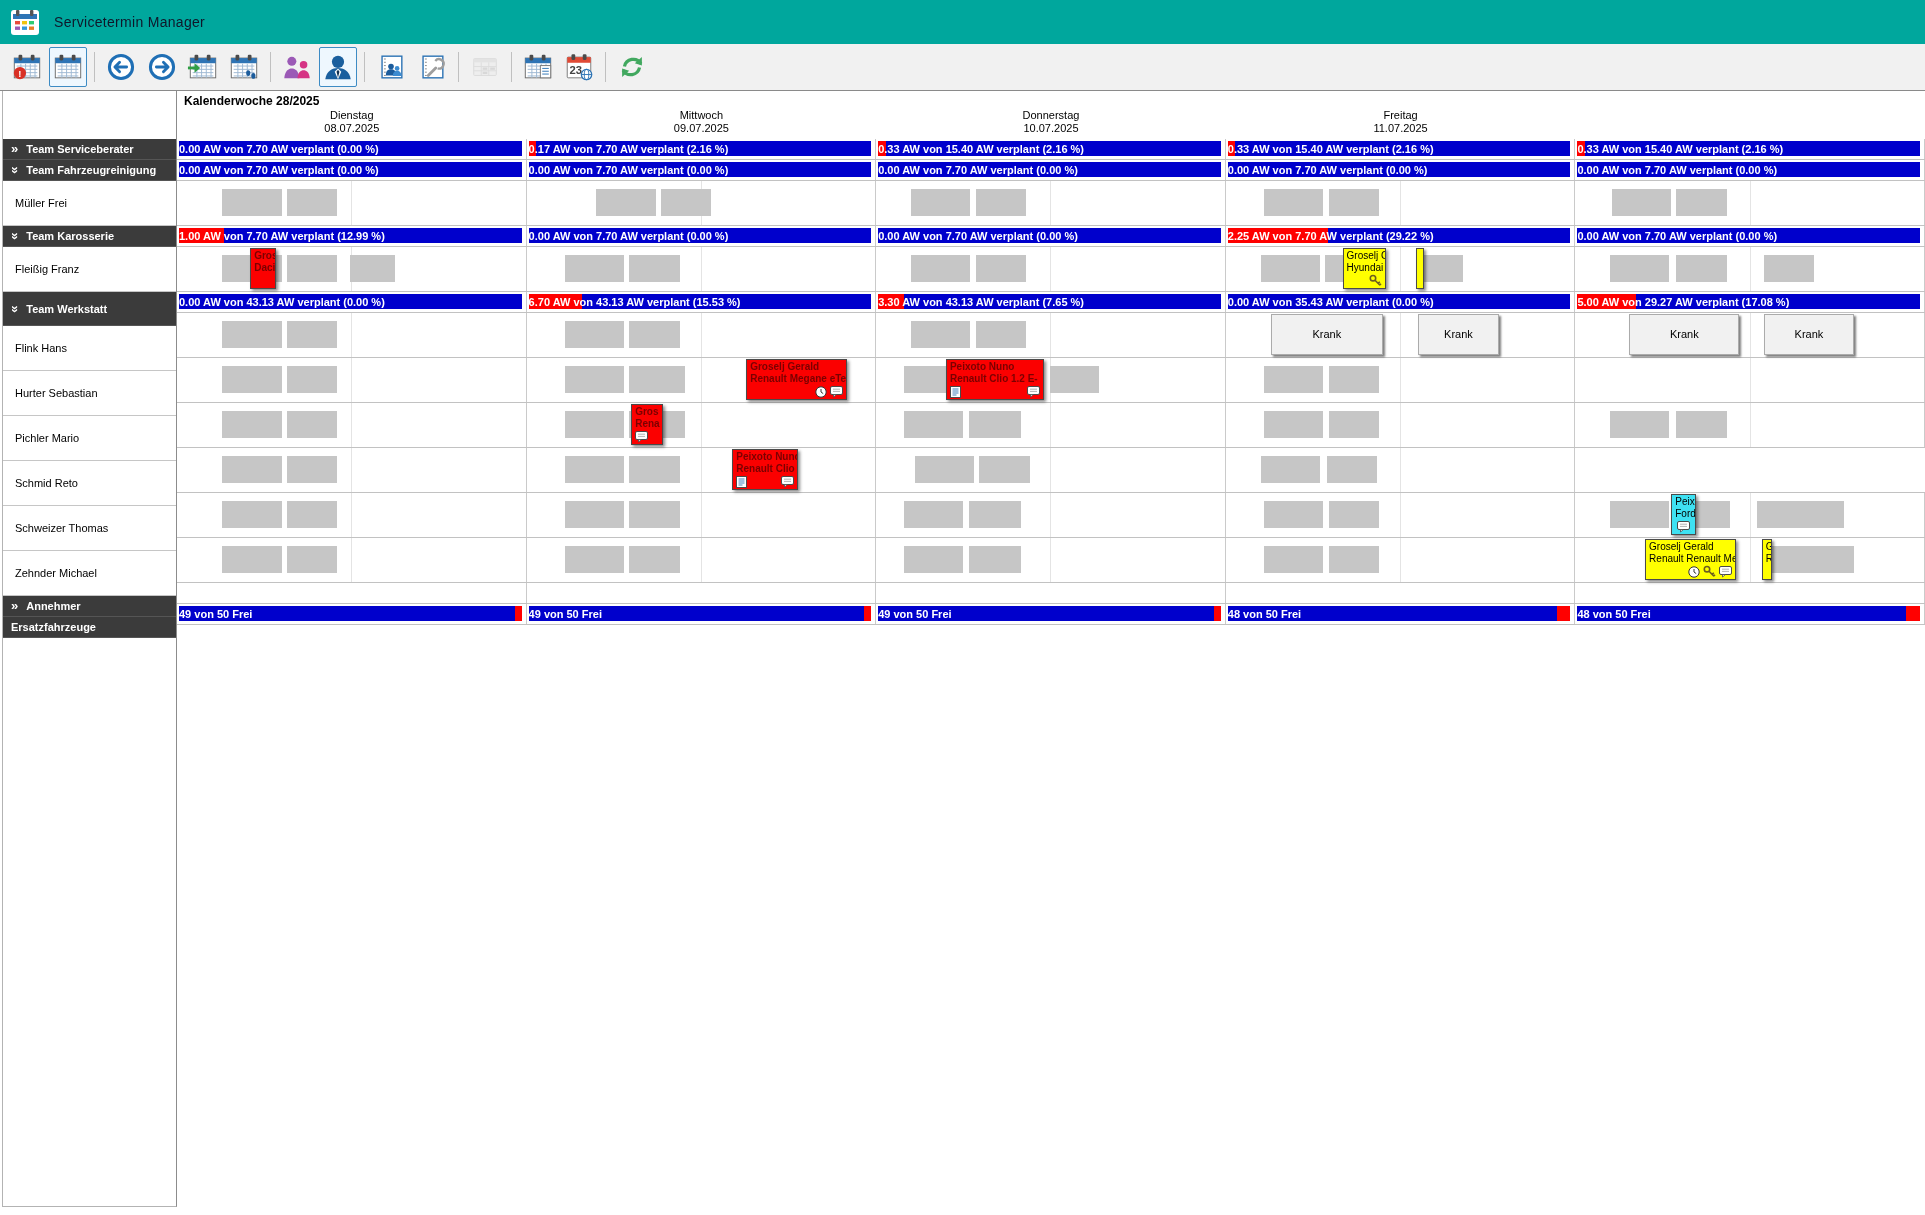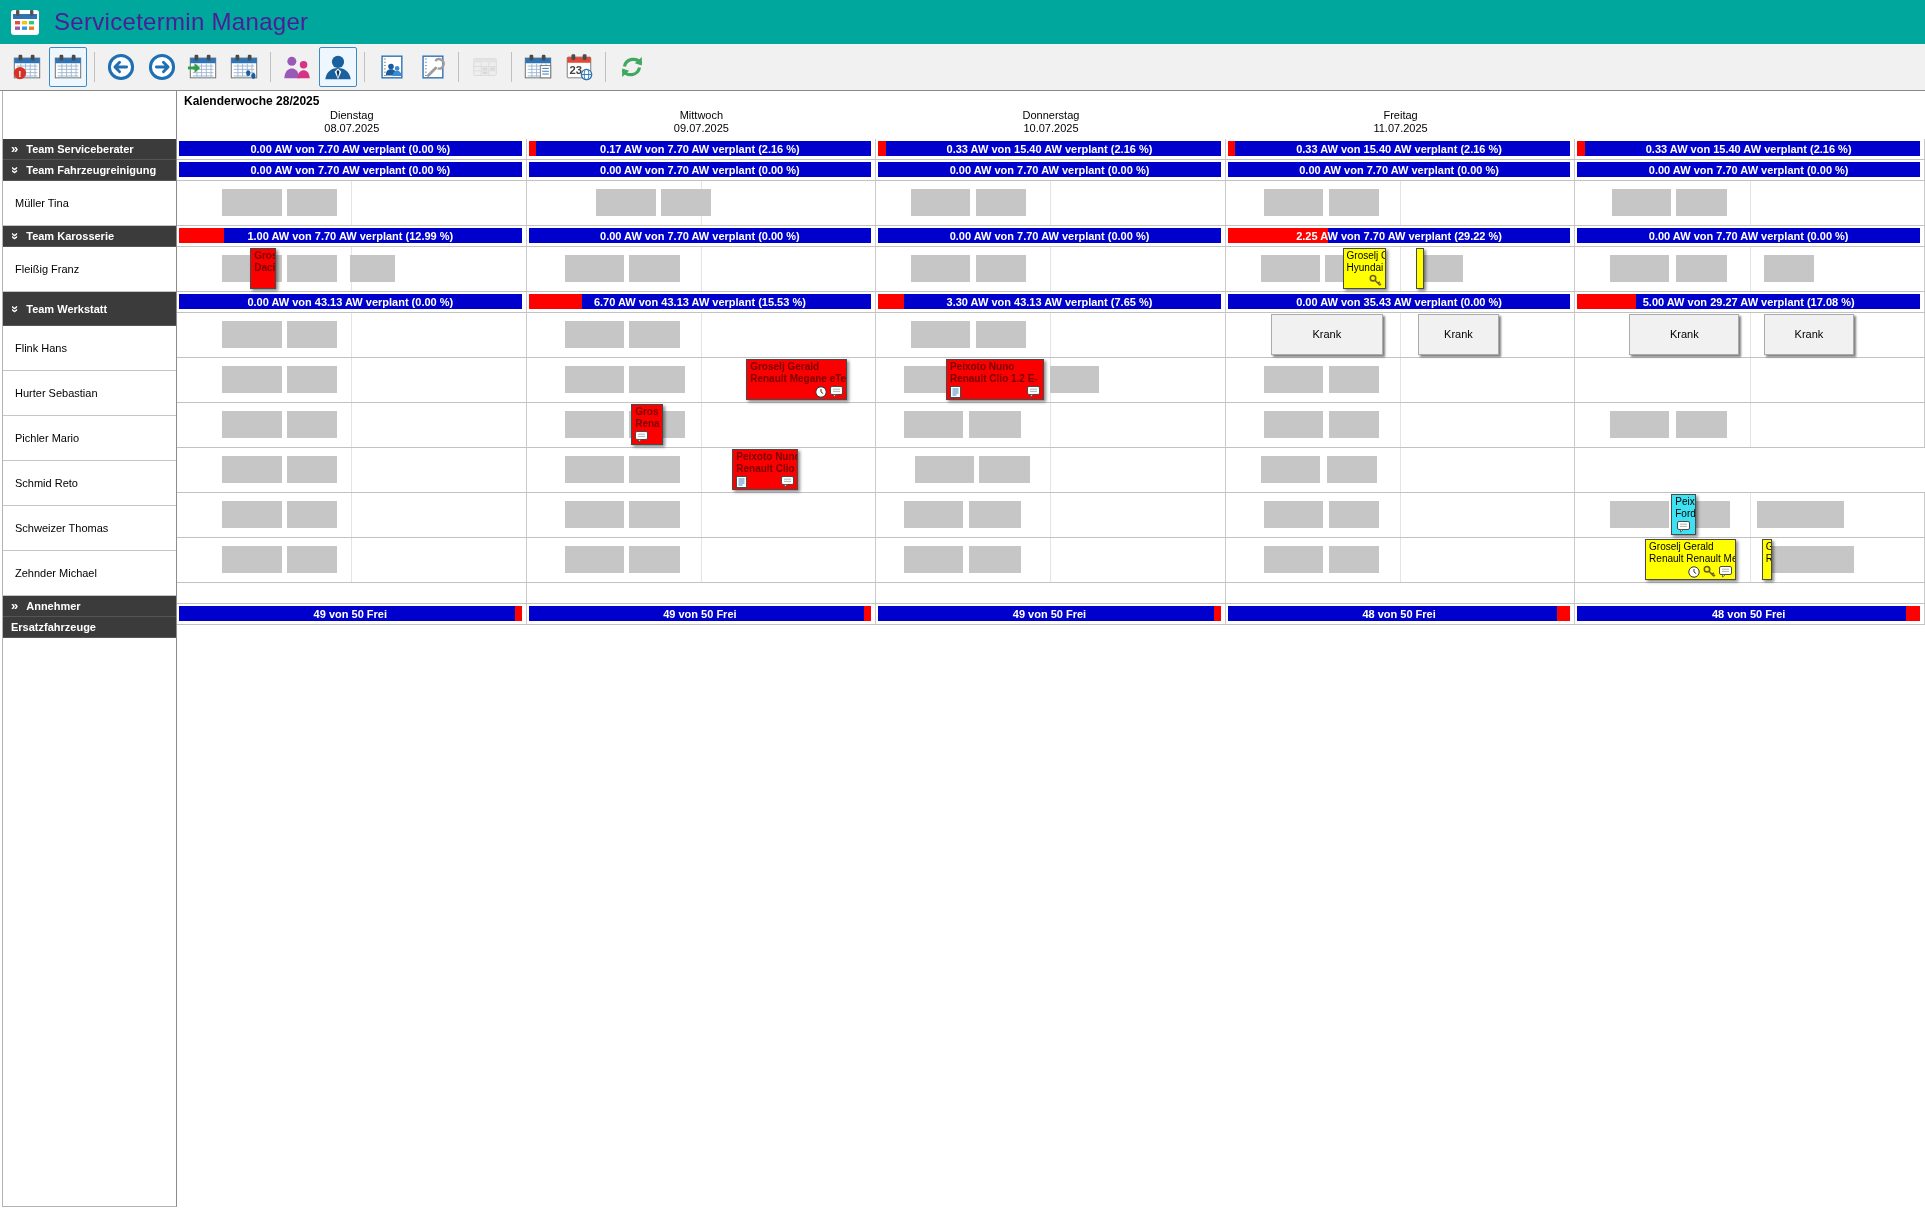--- a/index.html
+++ b/index.html
@@ -2,21 +2,21 @@
 <html style="--teal: #00A79D; --section_dark: #3B3B3B; --bar_blue: #0000CC; --bar_red: #FF0000; --appt_red: #FB0000; --appt_yellow: #FFFF00; --appt_cyan: #3EE1F2; --slot_gray: #C6C6C6;"><head>
 <meta charset="utf-8">
 <style>
   *{margin:0;padding:0;box-sizing:border-box}
   html,body{width:1925px;height:1215px;overflow:hidden;background:#fff;
     font-family:"Liberation Sans",sans-serif;color:#000;position:relative}
 
   
   .titlebar{position:absolute;left:0;top:0;right:0;height:44px;background:var(--teal);
     display:flex;align-items:center;gap:14px;padding-left:10px}
-  .app-title{color:#4c1d95;font-size:24px;letter-spacing:.3px}
+  .app-title{color:#0f172a;font-size:14px;letter-spacing:.3px}
 
   
   .toolbar{position:absolute;left:0;top:44px;right:0;height:47px;background:#f1f1f1;
     border-bottom:1px solid #8a8a8a;display:flex;align-items:center;padding:0 8px;gap:3px}
   .tbtn{width:38px;height:40px;display:flex;align-items:center;justify-content:center;
     background:transparent;border:1px solid transparent;border-radius:2px;cursor:pointer}
   .tbtn.selected{border-color:#3d8bc4;background:#eef7fe}
   .tbtn.disabled{opacity:.55}
   .tsep{width:1px;height:30px;background:#c0c0c0;margin:0 4px}
 
@@ -36,21 +36,21 @@
   .weeklabel{position:absolute;left:7px;top:3px;font-size:12px;font-weight:bold}
   .dayheaders{position:absolute;left:0;top:16px;right:0;height:32px;display:flex}
   .dayh{width:20%;text-align:center;font-size:11px;line-height:13px;padding-top:2px}
   .rows{position:absolute;left:0;top:48px;right:0}
   .crow{display:flex;position:relative;border-bottom:1px solid #c2c2c2;background:#fff}
   .dcell{width:20%;position:relative;border-right:1px solid #cacaca}
   .dcell.person::before{content:'';position:absolute;left:50%;top:0;bottom:0;width:1px;background:#e4e4e4}
 
   
   .cbar{position:absolute;left:2px;right:4px;top:2px;bottom:3px;background:var(--bar_blue);
-    display:flex;align-items:center;justify-content:center;overflow:hidden}
+    display:flex;align-items:center;overflow:hidden}
   .rseg{position:absolute;left:0;top:0;bottom:0;background:var(--bar_red)}
   .cbar.fleet .rseg{left:auto;right:0}
   .ctext{position:relative;color:#fff;font-size:11px;font-weight:bold;white-space:nowrap;z-index:1}
 
   
   .slot{position:absolute;top:8px;bottom:9px;background:var(--slot_gray)}
   .appt{position:absolute;top:1px;bottom:2px;border:1px solid #4a4a4a;z-index:2;
     box-shadow:2px 2px 3px rgba(0,0,0,.45);font-size:10px;line-height:11.5px;
     padding:1px 3px;overflow:hidden;white-space:nowrap}
   .appt.red{background:var(--appt_red);color:#7b0000;font-weight:bold}
@@ -225,21 +225,21 @@
   <div class="sidebarrows">
       <div class="srow dark" style="height:21px">
         <span class="chev collapsed">»</span>
         <span>Team Serviceberater</span>
       </div>
       <div class="srow dark" style="height:21px">
         <span class="chev expanded">»</span>
         <span>Team Fahrzeugreinigung</span>
       </div>
       <div class="srow" style="height:45px">
-        <span>Müller Tina</span>
+        <span>Müller Frei</span>
       </div>
       <div class="srow dark" style="height:21px">
         <span class="chev expanded">»</span>
         <span>Team Karosserie</span>
       </div>
       <div class="srow" style="height:45px">
         <span>Fleißig Franz</span>
       </div>
       <div class="srow dark" style="height:34px">
         <span class="chev expanded">»</span>

